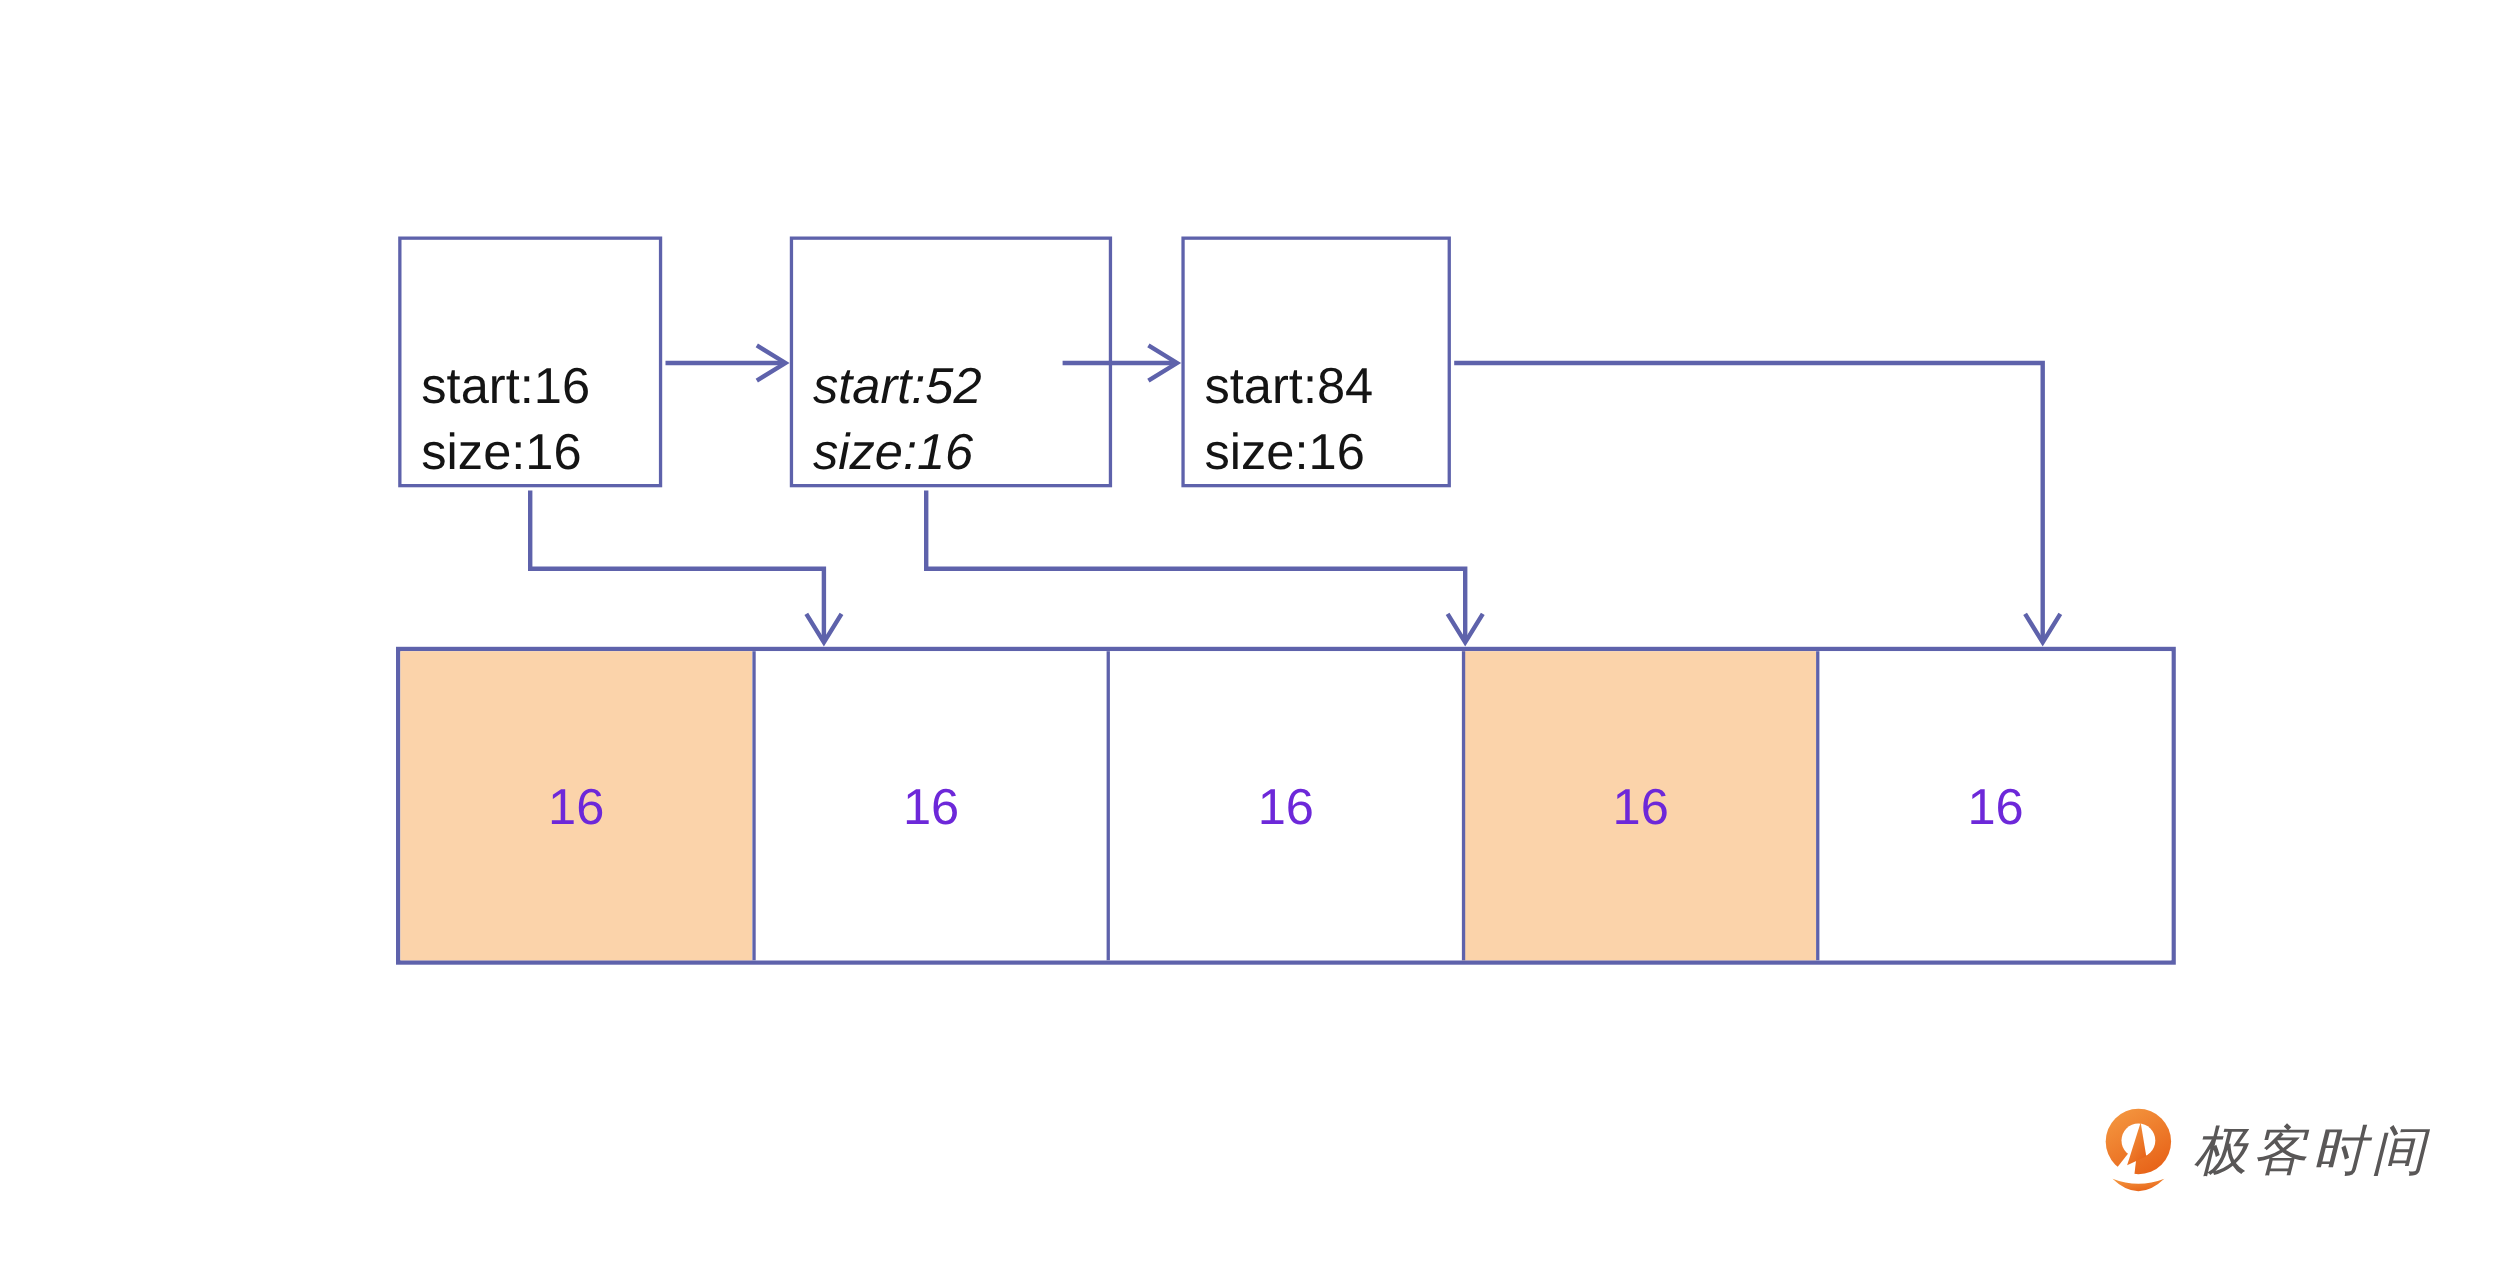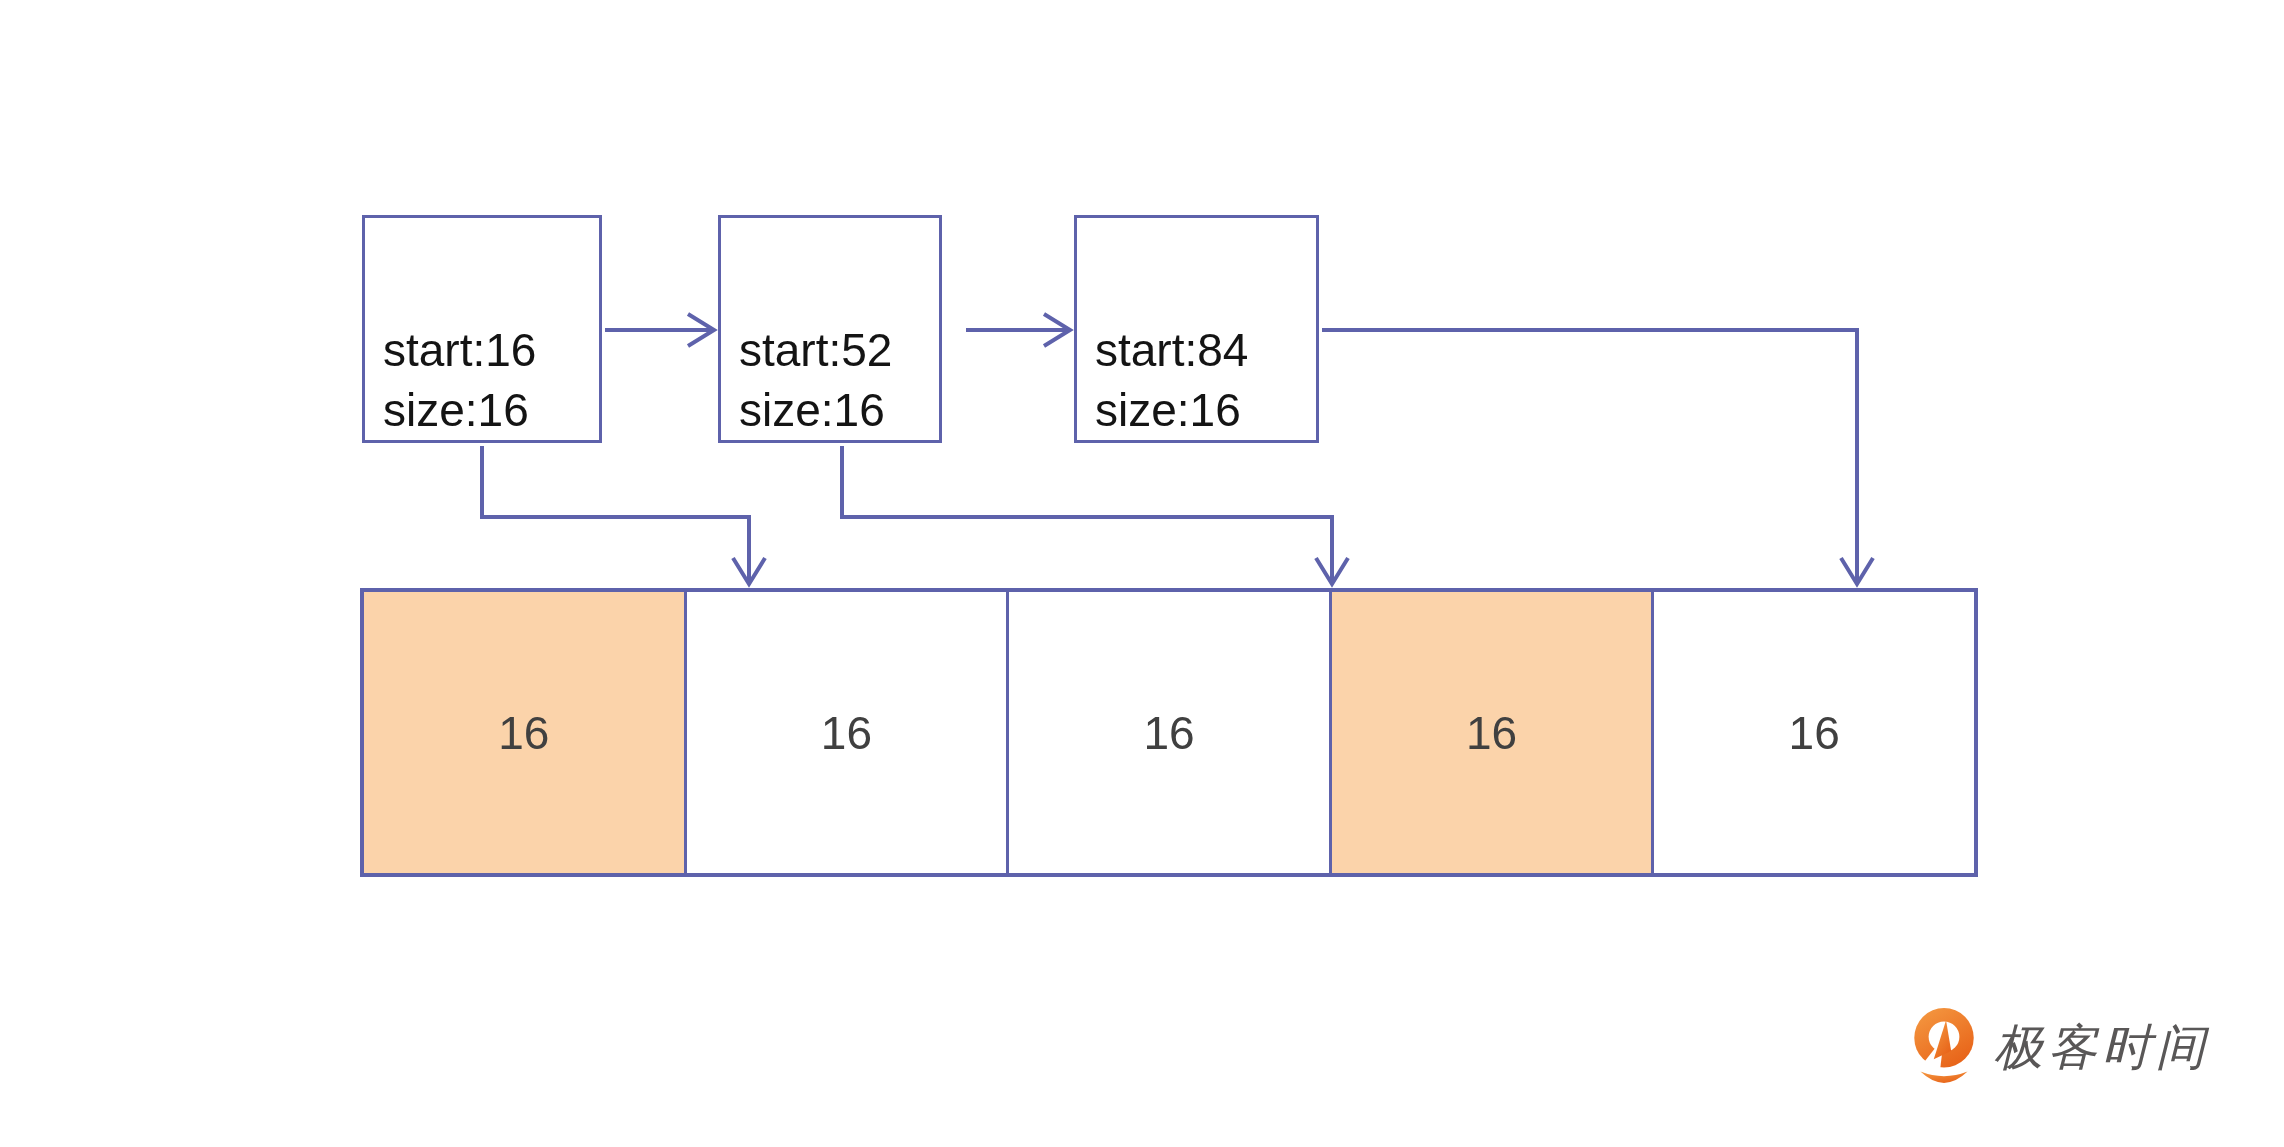--- a/index.html
+++ b/index.html
@@ -25,21 +25,21 @@
     justify-content: flex-end;
     padding-left: 18px;
   }
   .node .ln {
     font-size: 46px;
     line-height: 60px;
     color: #141414;
     white-space: nowrap;
   }
   #node-1 { left: 362px; width: 240px; }
-  #node-2 { left: 718px; width: 224px; }
+  #node-2 { left: 718px; width: 293px; font-style: italic; }
   #node-3 { left: 1074px; width: 245px; }
 
   
   .membar {
     position: absolute;
     left: 360px;
     top: 588px;
     width: 1618px;
     height: 289px;
     box-sizing: border-box;
@@ -47,21 +47,21 @@
     display: flex;
     background: #ffffff;
   }
   .seg {
     flex-grow: 16;
     flex-basis: 0;
     display: flex;
     align-items: center;
     justify-content: center;
     font-size: 46px;
-    color: #404040;
+    color: #6d28d9;
     background: #ffffff;
   }
   .seg + .seg { border-left: 3px solid #5e62ab; }
   .seg--allocated { background: #fbd3aa; }
   .seg--free { background: #ffffff; }
 
   
   #connectors {
     position: absolute;
     left: 0; top: 0;

